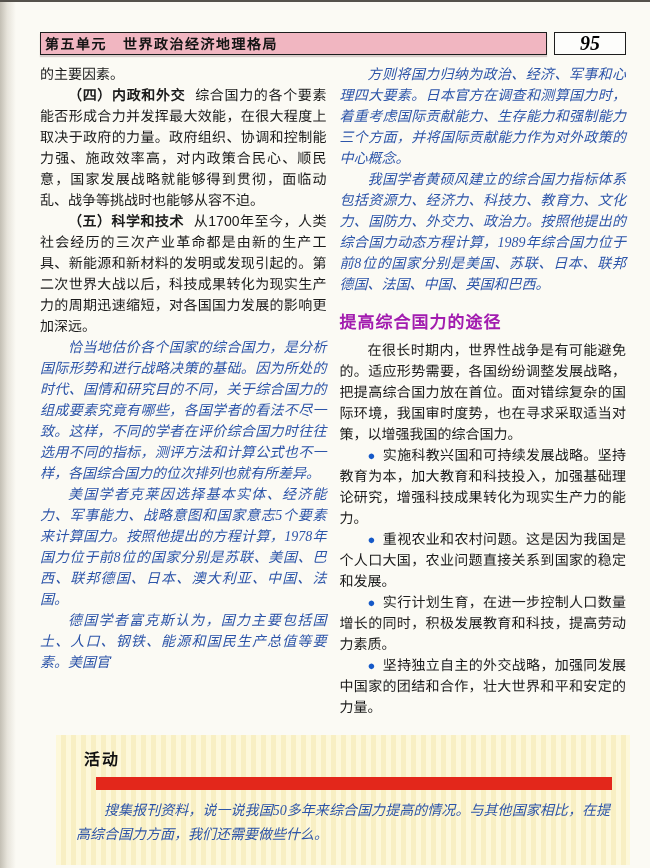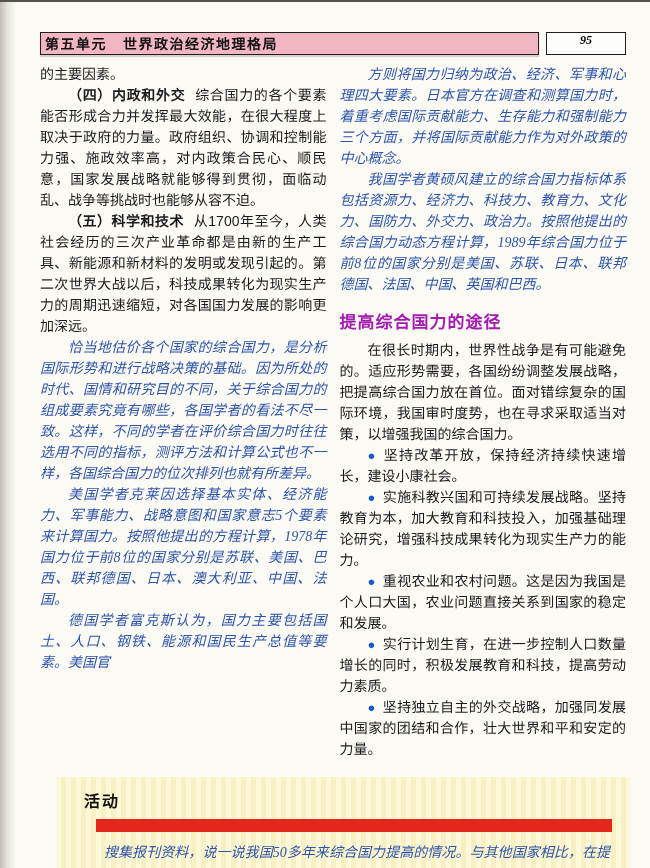--- a/index.html
+++ b/index.html
@@ -9,23 +9,23 @@
   .left-edge { position:absolute; top:0; left:0; width:16px; height:100%; z-index:2;
                background:linear-gradient(90deg,#c3bfb4 0%,#e6e3da 45%,#fbfaf4 100%); }
   .content { position:relative; padding:32px 24px 0 40px; z-index:1; }
 
   
   .header-row { display:flex; align-items:stretch; height:23px; }
   .unit-bar { flex:1; display:flex; align-items:flex-start; gap:16px; background:#f1b6c1;
               border:1.5px solid #1d1d1d; padding:0 4px;
               box-shadow:0 2px 1px rgba(125,95,100,.28); }
   .unit-label, .chapter-title { font-weight:700; font-size:14px; color:#141414; letter-spacing:1.5px; }
-  .page-num-box { width:80px; background:#fdfdfb; border:1.5px solid #1d1d1d; margin-left:7px;
-                  display:flex; align-items:flex-start; justify-content:center; font-weight:700;
-                  font-style:italic; font-size:12px;
+  .page-num-box { width:72px; background:#fdfdfb; border:1.5px solid #1d1d1d; margin-left:7px;
+                  display:flex; align-items:center; justify-content:center; font-weight:700;
+                  font-style:italic; font-size:20px;
                   font-family:"Liberation Serif","DejaVu Serif",serif; }
 
   
   .columns { display:flex; gap:13px; margin-top:9px; }
   .col { flex:1; min-width:0; }
 
   p.body { font-size:14px; line-height:21px; text-align:justify; color:#1b1b1b; text-indent:2em; }
   p.noindent { text-indent:0; }
   .lead { font-weight:700; padding-right:0.7em; }
 
@@ -80,21 +80,20 @@
         <p class="reading">德国学者富克斯认为，国力主要包括国土、人口、钢铁、能源和国民生产总值等要素。美国官</p>
       </div>
 
       <div class="col">
         <p class="reading noindent">方则将国力归纳为政治、经济、军事和心理四大要素。日本官方在调查和测算国力时，着重考虑国际贡献能力、生存能力和强制能力三个方面，并将国际贡献能力作为对外政策的中心概念。</p>
         <p class="reading">我国学者黄硕风建立的综合国力指标体系包括资源力、经济力、科技力、教育力、文化力、国防力、外交力、政治力。按照他提出的综合国力动态方程计算，1989年综合国力位于前8位的国家分别是美国、苏联、日本、联邦德国、法国、中国、英国和巴西。</p>
 
         <h3 class="section-title">提高综合国力的途径</h3>
         <p class="body">在很长时期内，世界性战争是有可能避免的。适应形势需要，各国纷纷调整发展战略，把提高综合国力放在首位。面对错综复杂的国际环境，我国审时度势，也在寻求采取适当对策，以增强我国的综合国力。</p>
 
-        <p class="bullet"><span class="dot">●</span><span>坚持改革开放，保持经济持续快速增长，建设小康社会。</span></p>
         <p class="bullet"><span class="dot">●</span><span>实施科教兴国和可持续发展战略。坚持教育为本，加大教育和科技投入，加强基础理论研究，增强科技成果转化为现实生产力的能力。</span></p>
         <p class="bullet"><span class="dot">●</span><span>重视农业和农村问题。这是因为我国是个人口大国，农业问题直接关系到国家的稳定和发展。</span></p>
         <p class="bullet"><span class="dot">●</span><span>实行计划生育，在进一步控制人口数量增长的同时，积极发展教育和科技，提高劳动力素质。</span></p>
         <p class="bullet"><span class="dot">●</span><span>坚持独立自主的外交战略，加强同发展中国家的团结和合作，壮大世界和平和安定的力量。</span></p>
       </div>
 
     </div>
 
     <div class="activity">
       <div class="activity-title">活动</div>

